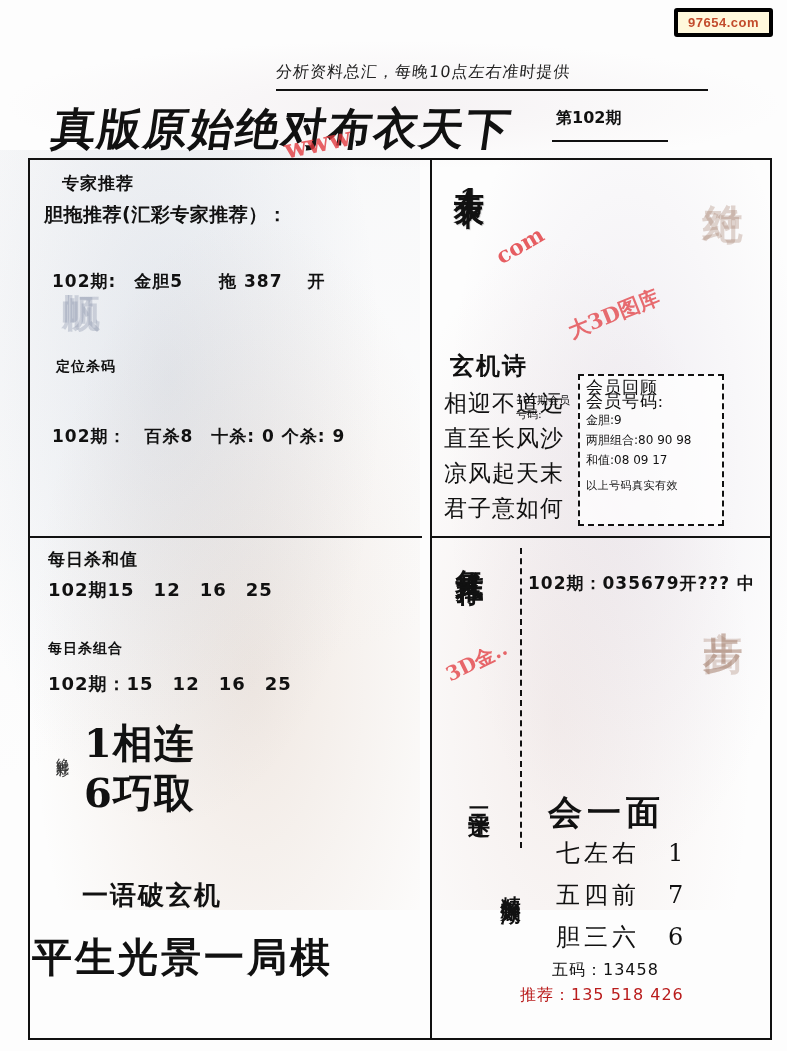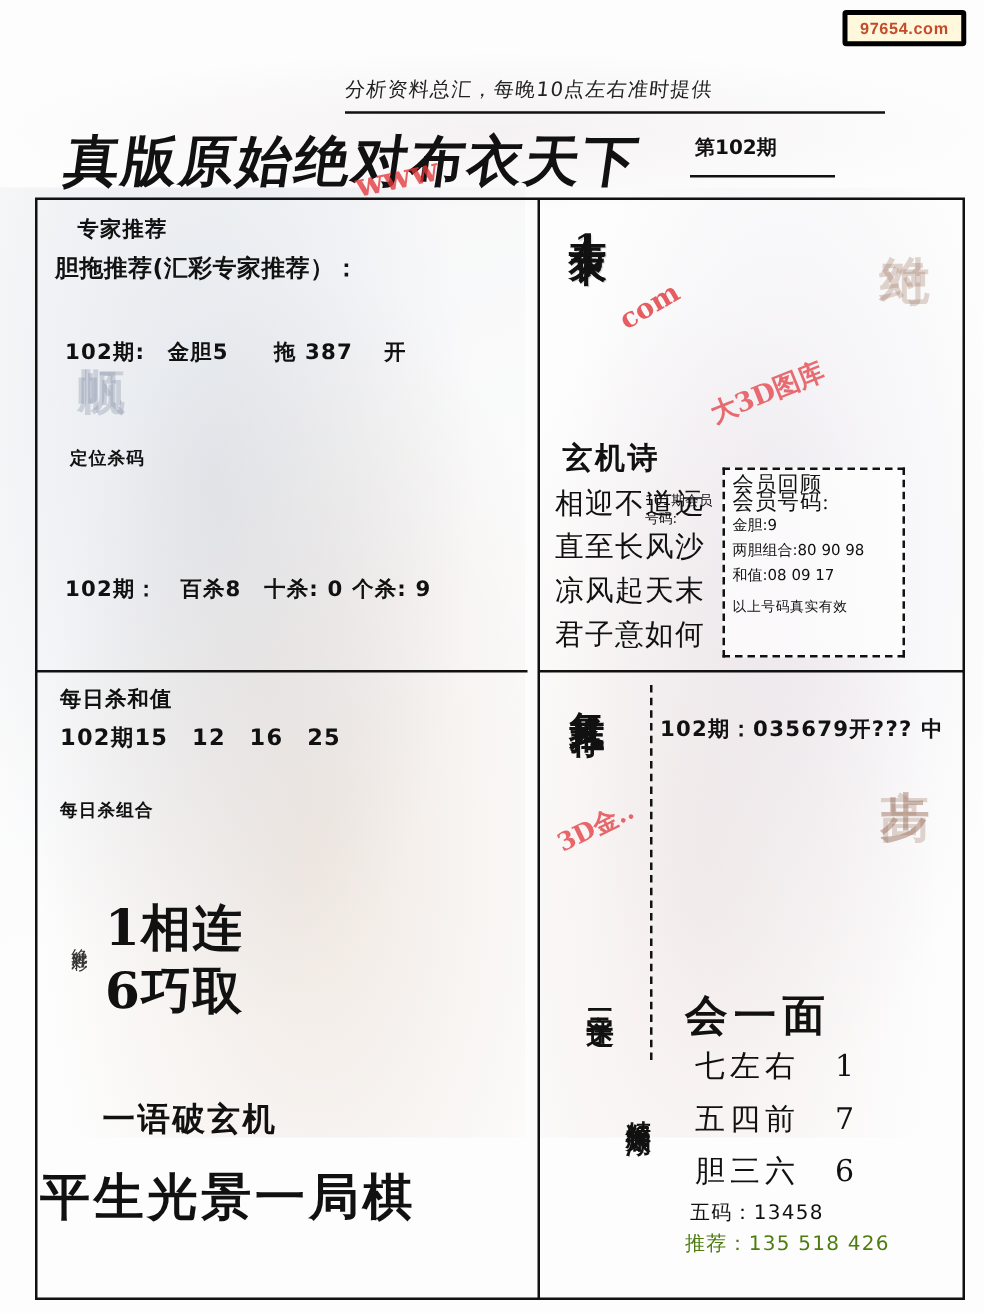--- a/index.html
+++ b/index.html
@@ -78,21 +78,21 @@
 
   
   .lbl{
     position:absolute;color:#111;font-weight:bold;
     font-family:"DejaVu Sans",sans-serif;
   }
   .expert-title{left:62px;top:172px;font-size:17px;letter-spacing:1px;}
   .danto-title{left:44px;top:202px;font-size:19px;letter-spacing:.5px;}
   .row-102-1{left:52px;top:270px;font-size:17px;letter-spacing:1px;font-weight:bold;}
   .dingwei-title{left:56px;top:358px;font-size:14px;letter-spacing:1px;}
-  .row-102-2{left:52px;top:425px;font-size:17px;letter-spacing:1px;font-weight:bold;margin-top:35px;}
+  .row-102-2{left:52px;top:425px;font-size:17px;letter-spacing:1px;font-weight:bold;}
   .mrsh-title{left:48px;top:548px;font-size:17px;letter-spacing:1px;}
   .mrsh-row{left:48px;top:578px;font-size:18px;font-weight:bold;letter-spacing:1px;}
   .mrzh-title{left:48px;top:640px;font-size:14px;letter-spacing:1px;}
   .mrzh-row{left:48px;top:672px;font-size:18px;font-weight:bold;letter-spacing:1px;}
 
   
   .vert-small{
     position:absolute;left:48px;top:748px;width:22px;
     font-size:13px;line-height:15px;color:#333;
     writing-mode:vertical-rl;text-orientation:upright;
@@ -223,22 +223,22 @@
     position:absolute;left:556px;top:832px;
     font-size:24px;color:#111;line-height:42px;letter-spacing:4px;
     font-family:"DejaVu Serif",serif;
   }
   .wuma{
     position:absolute;left:552px;top:960px;
     font-size:16px;color:#111;letter-spacing:1px;
     font-family:"DejaVu Sans",sans-serif;
   }
   .tuijian{
-    position:absolute;left:548px;top:985px;
-    font-size:16px;color:#4d7c0f;letter-spacing:1px;
+    position:absolute;left:520px;top:985px;
+    font-size:16px;color:#b91c1c;letter-spacing:1px;
     font-family:"DejaVu Sans",sans-serif;
   }
 
   
   .side-right-chars{
     position:absolute;right:4px;top:172px;
     font-size:40px;color:rgba(160,120,100,.30);font-weight:bold;
     writing-mode:vertical-rl;text-orientation:upright;line-height:120px;
     font-family:"DejaVu Serif",serif;
   }
@@ -282,20 +282,21 @@
   <div class="lbl danto-title">胆拖推荐(汇彩专家推荐）：</div>
   <div class="lbl row-102-1">102期:　金胆5　　拖 387　 开</div>
 
   <div class="lbl dingwei-title">定位杀码</div>
   <div class="lbl row-102-2">102期：　百杀8　十杀: 0 个杀: 9</div>
 
   <div class="lbl mrsh-title">每日杀和值</div>
   <div class="lbl mrsh-row">102期15　12　16　25</div>
 
   <div class="lbl mrzh-title">每日杀组合</div>
+  <div class="lbl mrzh-row">102期：15　12　16　25</div>
 
   <div class="vert-small">绝对胜彩</div>
   <div class="big-lines">
     <div>1相连</div>
     <div>6巧取</div>
   </div>
   <div class="phrase-small">一语破玄机</div>
   <div class="phrase-big">平生光景一局棋</div>
 
   <div class="art-box">

